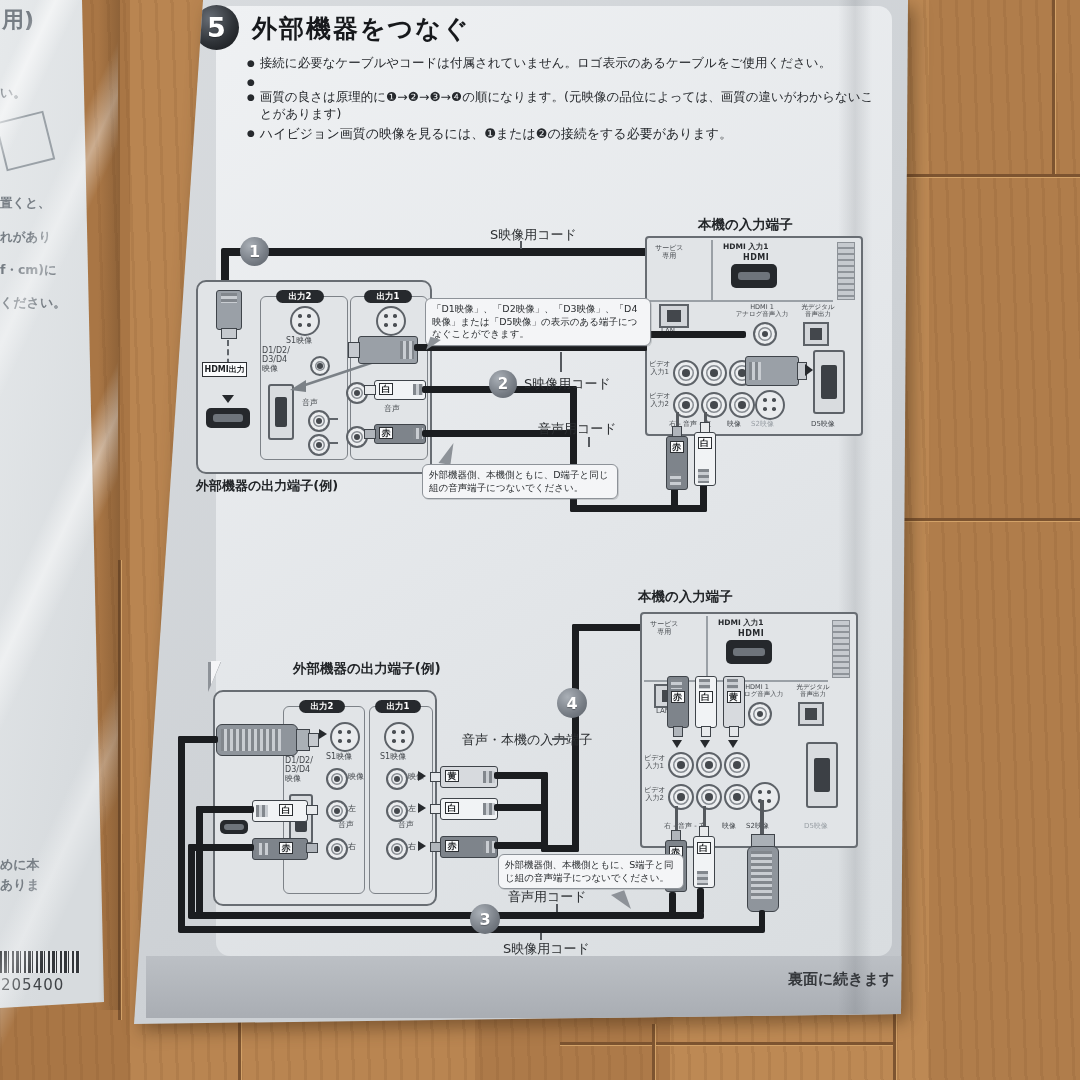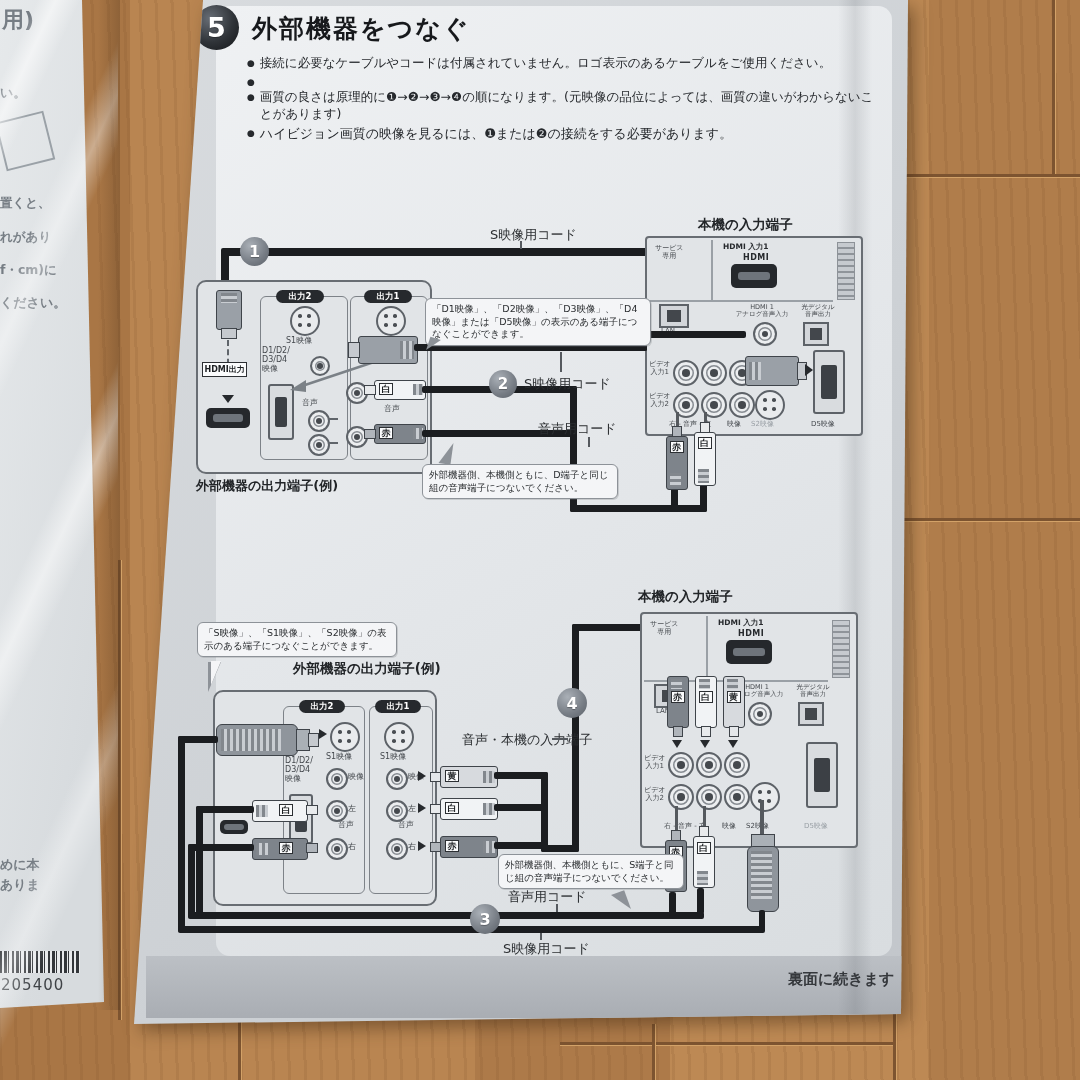--- a/index.html
+++ b/index.html
@@ -280,21 +280,20 @@
   <div class="t" style="left:524px;top:375px;font-size:13px">S映像用コード</div>
   <div class="thin" style="left:560px;top:352px;width:1.5px;height:20px"></div>
   <div class="t" style="left:538px;top:420px;font-size:13px">音声用コード</div>
   <div class="thin" style="left:588px;top:437px;width:1.5px;height:10px"></div>
 
   <div class="callout" style="left:422px;top:464px;width:182px"><span>外部機器側、本機側ともに、D端子と同じ組の音声端子につないでください。</span></div>
   <div class="tailo" style="left:440px;top:442px;border-bottom:22px solid #8d9298;border-left:12px solid transparent;transform:rotate(8deg)"></div>
 
   <div class="t" style="left:196px;top:477px;font-size:13px;font-weight:600;color:#222528">外部機器の出力端子(例)</div>
 
-  <div class="callout" style="left:197px;top:622px;width:186px"><span>「S映像」、「S1映像」、「S2映像」の表示のある端子につなぐことができます。</span></div>
   <div class="tailo" style="left:208px;top:662px;border-top:30px solid #8d9298;border-right:13px solid transparent"></div>
   <div class="tailo" style="left:211px;top:661px;border-top:24px solid #f4f5f7;border-right:10px solid transparent"></div>
 
   <div class="t" style="left:293px;top:660px;font-size:13.5px;font-weight:600;color:#222528">外部機器の出力端子(例)</div>
   <div class="t" style="left:638px;top:588px;font-size:13.5px;font-weight:600;color:#222528">本機の入力端子</div>
 
   <div class="panel" style="left:213px;top:690px;width:220px;height:212px;border-radius:10px">
     <div class="inrect" style="left:68px;top:14px;width:80px;height:186px"></div>
     <div class="pill" style="left:84px;top:8px;width:46px;height:13px">出力2</div>
     <div class="inrect" style="left:154px;top:14px;width:62px;height:186px"></div>

